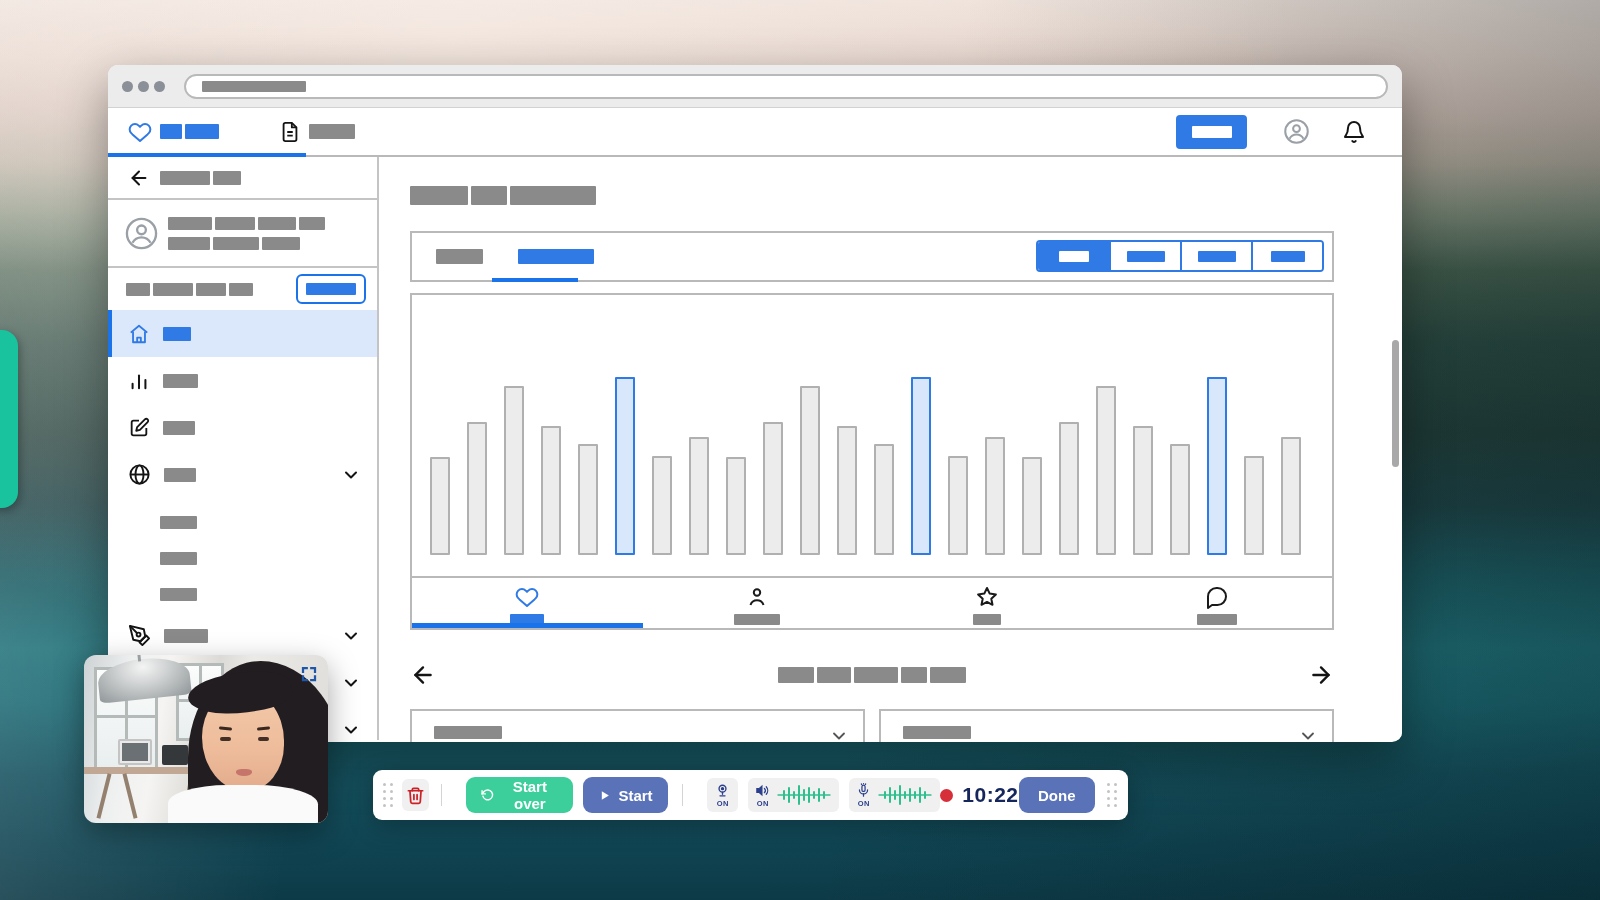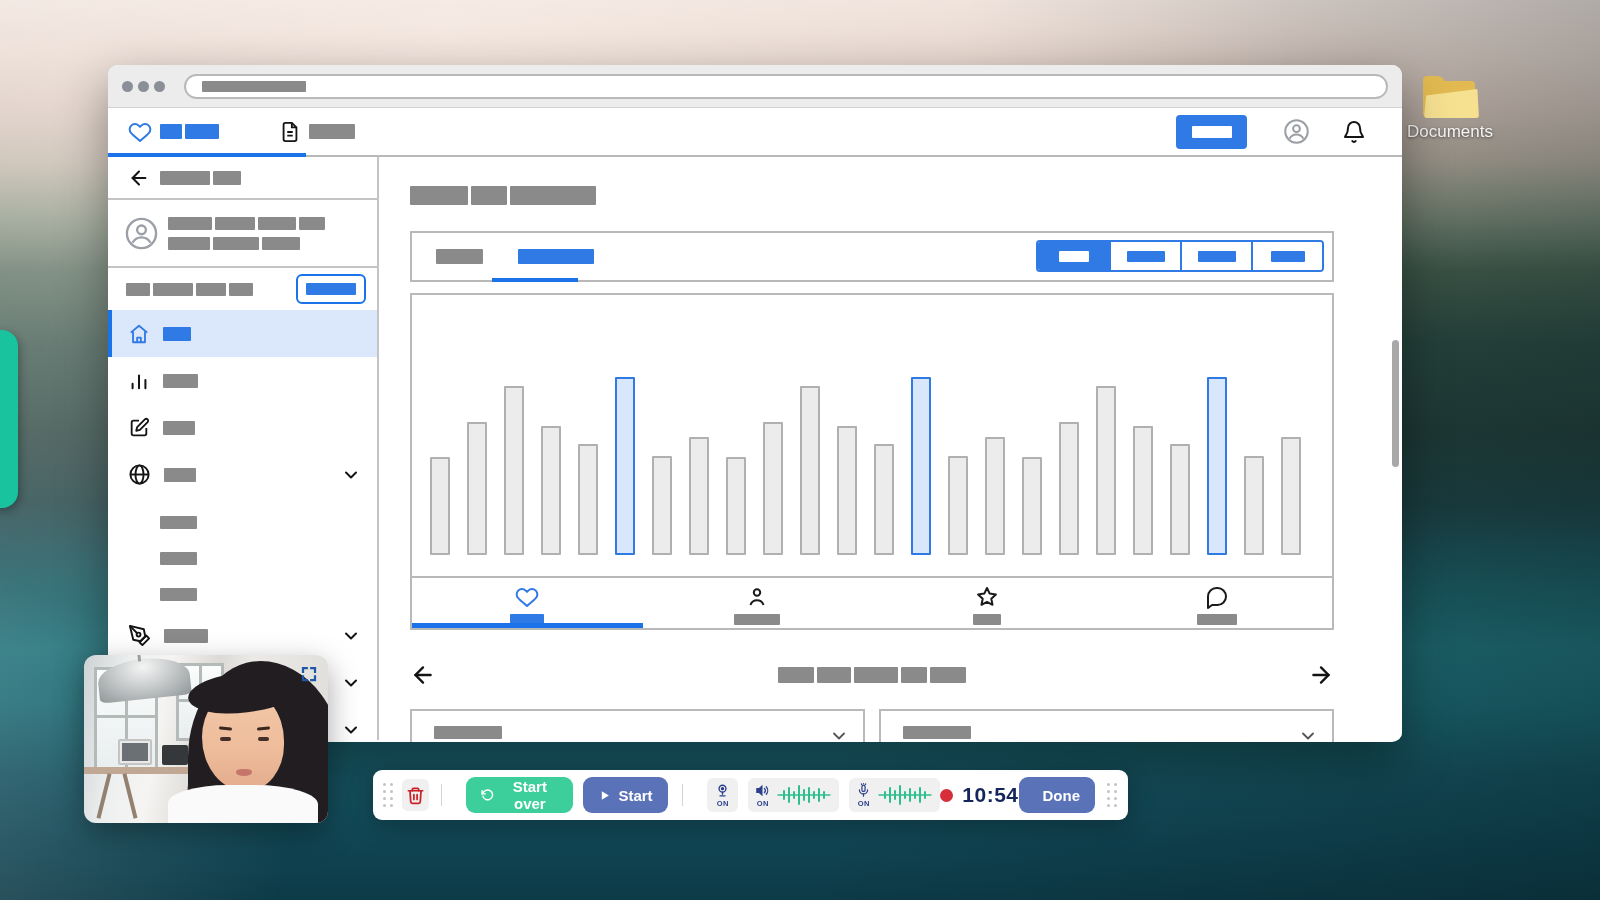--- a/index.html
+++ b/index.html
@@ -139,46 +139,39 @@
     box-shadow:0 6px 24px rgba(0,0,0,.28); display:flex; align-items:center; padding:0 10px; z-index:60; }
   .drag-handle { display:grid; grid-template-columns:repeat(2,4px); grid-auto-rows:4px; gap:3px; cursor:grab; }
   .drag-handle i { width:3px; height:3px; border-radius:50%; background:#c3c3c3; }
   .rec-divider { width:2px; height:22px; background:#d4d4d4; margin:0 12px; }
   .icon-btn { width:32px; height:32px; background:#f0f0f1; border:none; border-radius:6px; display:flex; align-items:center;
     justify-content:center; cursor:pointer; margin-left:8px; }
   .pill-btn { height:36px; border:none; border-radius:9px; display:flex; align-items:center; gap:7px; padding:0 15px;
     color:#fff; font-size:15px; font-weight:700; cursor:pointer; font-family:"Liberation Sans",sans-serif; }
   .btn-start { background:#3ccf9b; margin-left:12px; }
   .btn-resume { background:#5a73b8; margin-left:10px; }
-  .btn-done { background:#5a73b8; width:86px; justify-content:flex-end; margin-left:0; }
+  .btn-done { background:#5a73b8; width:86px; justify-content:center; margin-left:0; }
   .av-group { height:34px; background:#f0f0f1; border-radius:6px; display:flex; align-items:center; padding:0 7px; gap:6px;
     margin-left:10px; cursor:pointer; border:none; }
   .av-stack { display:flex; flex-direction:column; align-items:center; gap:1px; color:#2b3f8c; }
   .on-label { font-size:7.5px; font-weight:700; color:#2b3f8c; letter-spacing:.4px; }
   .rec-group { display:flex; align-items:center; margin-left:auto; }
   .rec-dot { width:13px; height:13px; border-radius:50%; background:#d62f39; }
   .rec-time { margin-left:9px; font-size:21px; font-weight:700; color:#15265c; letter-spacing:.5px; }
 
   svg { display:block; }
 </style>
 </head>
 <body>
 
 <div class="stage">
   <div class="bg"></div>
 
   <div class="left-tab"></div>
 
-  <div class="desktop-folder">
-    <div class="folder">
-      <div class="folder-back"></div>
-      <div class="folder-front"></div>
-    </div>
-    <div class="folder-label">Documents</div>
-  </div>
 
   <div class="window">
 
     <div class="titlebar">
       <span class="dot"></span>
       <span class="dot"></span>
       <span class="dot"></span>
       <div class="urlbar">
         <span class="ph" style="width:104px;height:11px"></span>
       </div>
@@ -584,21 +577,21 @@
         <span class="on-label">ON</span>
       </span>
       <svg width="56" height="24" viewBox="0 0 56 24" stroke="#2fbf8f" stroke-width="2" stroke-linecap="round">
           <path d="M2 12h52" stroke-width="1.4"></path>
           <path d="M8 9v6M13 5v14M18 8v8M23 3v18M28 9v6M33 6v12M38 9v6M43 5v14M48 9v6"></path>
         </svg>
     </button>
 
     <span class="rec-group">
       <span class="rec-dot"></span>
-      <span class="rec-time">10:54</span>
+      <span class="rec-time">10:22</span>
     </span>
 
     <button class="pill-btn btn-done">
       <span>Done</span>
     </button>
 
     <span class="drag-handle" style="margin-left:12px">
         <i></i>
         <i></i>
         <i></i>

